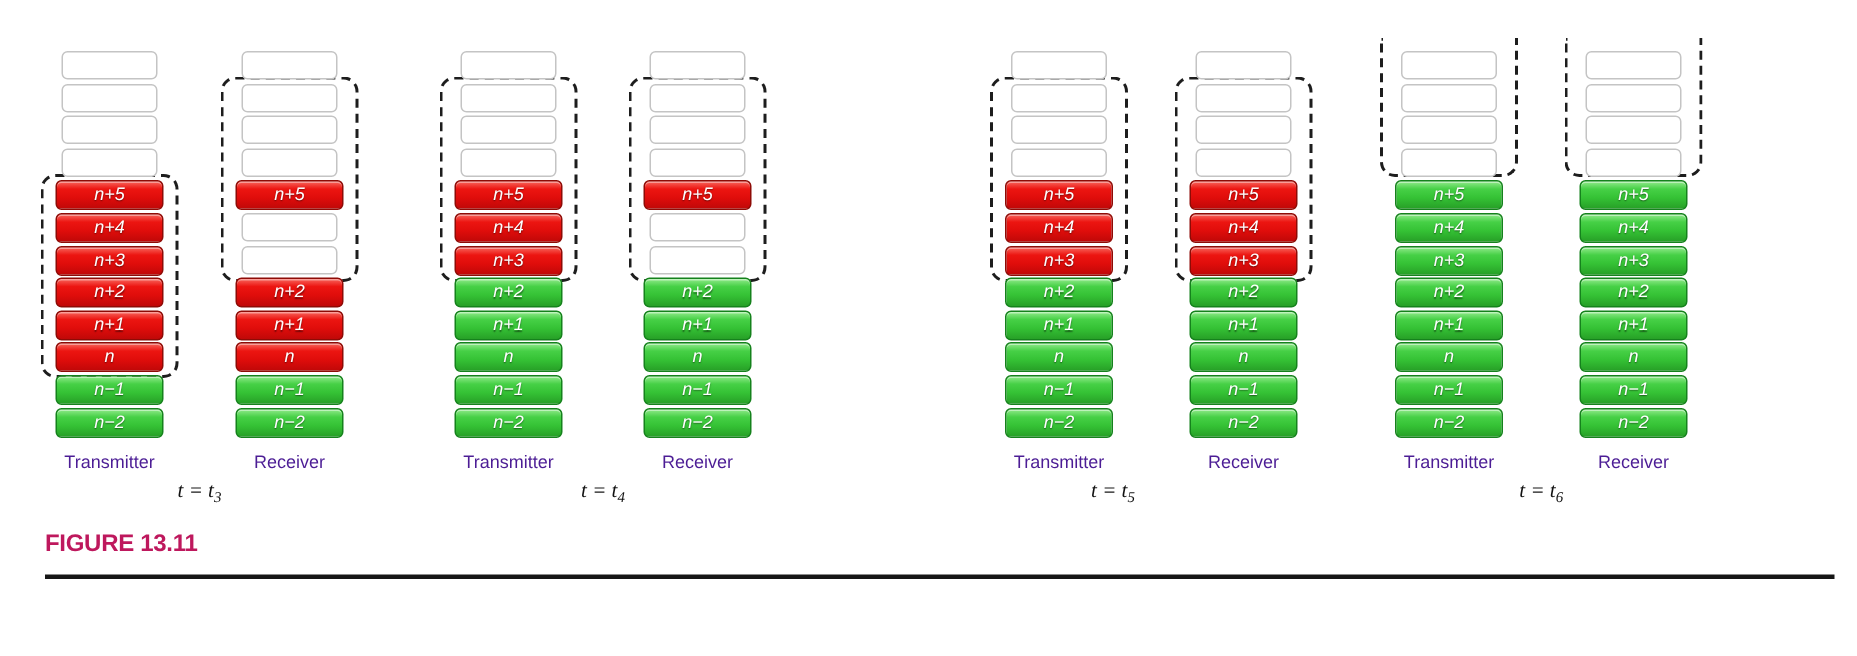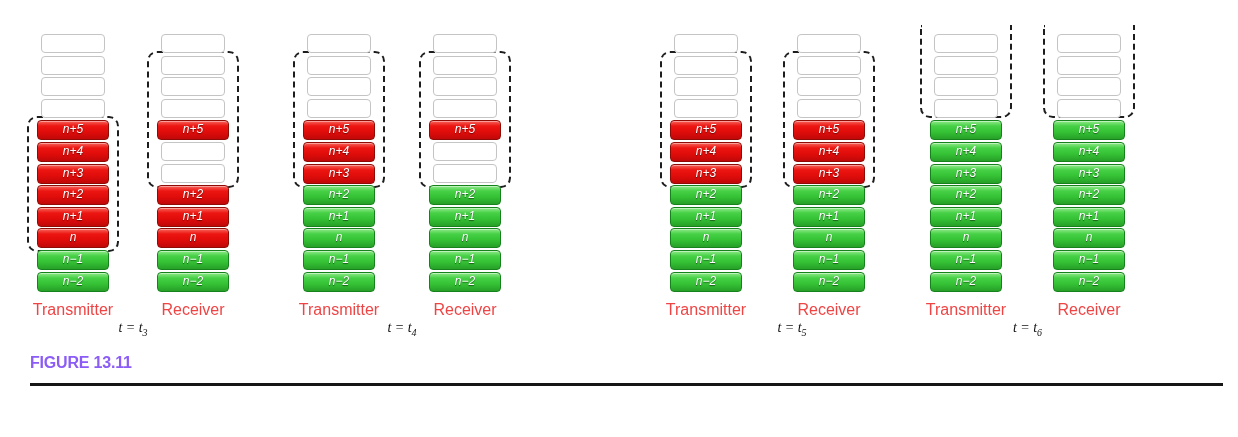--- a/index.html
+++ b/index.html
@@ -30,31 +30,31 @@
     font-size:12px;line-height:17px;color:#fff;
     text-shadow:0 1px 1px rgba(0,0,0,.5);
   }
   .window{
     position:absolute;left:0;width:92px;box-sizing:border-box;
     border:2px dashed #1d1d1d;border-radius:10px;
   }
   .window.open-top{border-top:none;border-radius:0 0 10px 10px;}
   .column-title{
     position:absolute;top:301px;left:50%;transform:translateX(-50%);
-    font-size:16px;color:#ef4444;white-space:nowrap;
+    font-size:12px;color:#4c1d95;white-space:nowrap;
   }
   .time-label{
     position:absolute;top:320px;transform:translateX(-50%);
     font-family:"Liberation Serif",serif;font-style:italic;
     font-size:14px;color:#121212;white-space:nowrap;
   }
   .time-label sub{font-size:10px;font-style:italic;}
   .figure-label{
     position:absolute;left:30px;top:354px;
-    font-size:16px;font-weight:bold;letter-spacing:-0.2px;color:#8b5cf6;
+    font-size:16px;font-weight:bold;letter-spacing:-0.2px;color:#be185d;
   }
   .figure-rule{
     position:absolute;left:30px;top:383px;width:1193px;height:3px;background:#161616;
   }
   .figure-caption{
     position:absolute;left:30px;top:396px;font-size:15.5px;color:#4e4e4e;
   }
   .watermark{
     position:absolute;right:15px;top:405px;font-size:14.5px;color:#ababab;
   }
@@ -243,21 +243,21 @@
           <span class="slot-label">n</span>
         </div>
         <div class="slot green" style="top: 250px;">
           <span class="slot-label">n−1</span>
         </div>
         <div class="slot green" style="top: 271.6px;">
           <span class="slot-label">n−2</span>
         </div>
         <div class="column-title">Receiver</div>
       </div>
-      <div class="time-label" style="left: 792px;"><i>t</i> = <i>t</i><sub>5</sub></div>
+      <div class="time-label" style="left: 742px;"><i>t</i> = <i>t</i><sub>5</sub></div>
       <div class="pdu-column" style="left: 920px;">
         <div class="window open-top" style="top: 25px; height: 93.4px;"></div>
         <div class="slot white" style="top: 34px;"></div>
         <div class="slot white" style="top: 55.6px;"></div>
         <div class="slot white" style="top: 77.2px;"></div>
         <div class="slot white" style="top: 98.8px;"></div>
         <div class="slot green" style="top: 120.4px;">
           <span class="slot-label">n+5</span>
         </div>
         <div class="slot green" style="top: 142px;">

